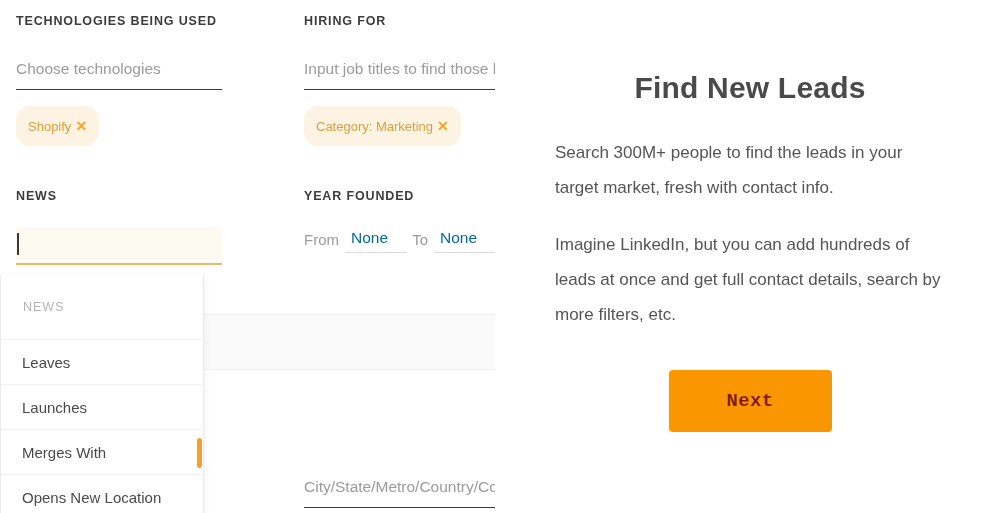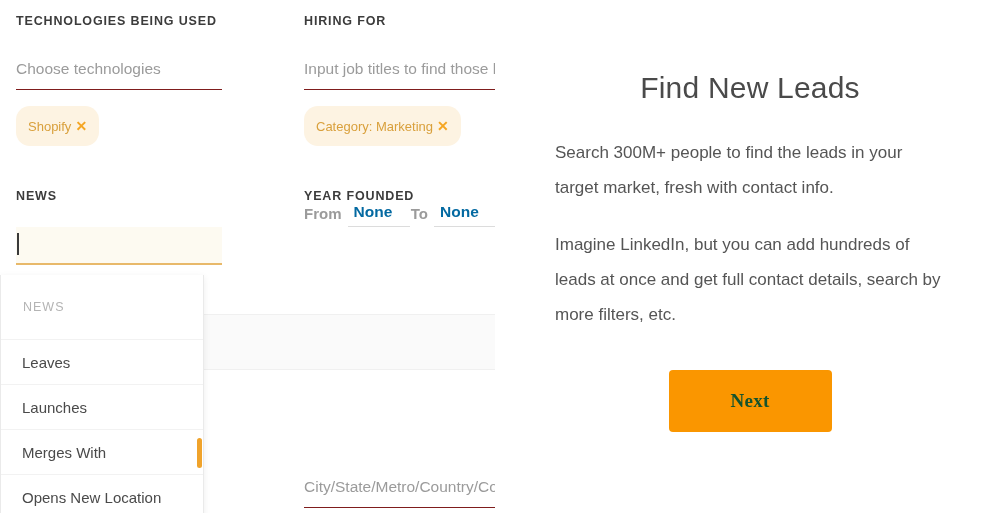--- a/index.html
+++ b/index.html
@@ -112,21 +112,21 @@
     font-weight: bold;
     color: #f5a623;
     line-height: 1;
     cursor: pointer;
   }
 
   
   .range-row {
     display: flex;
     align-items: flex-end;
-    font-weight: bold;
+    margin-top: 26px;
   }
   .range-word {
     font-size: 15px;
     color: #9b9b9b;
     padding-bottom: 5px;
   }
   .range-val {
     font-size: 15.5px;
     color: #0369a1;
     border-bottom: 1px solid #dcdcdc;
@@ -197,21 +197,21 @@
     top: 0;
     width: 464px;
     height: 513px;
     background: #ffffff;
     padding: 0 30px;
   }
   .promo-title {
     margin-top: 71px;
     text-align: center;
     font-size: 30px;
-    font-weight: normal;
+    font-weight: bold;
     color: #4a4a4a;
     letter-spacing: 0.2px;
   }
   .promo-p {
     margin-top: 30px;
     font-size: 17px;
     line-height: 35px;
     color: #555555;
     text-align: left;
     padding: 0 7px;
@@ -222,24 +222,24 @@
     margin-top: 38px;
     display: flex;
     justify-content: center;
   }
   .next-btn {
     width: 163px;
     height: 62px;
     background: #fa9600;
     border: none;
     border-radius: 4px;
-    color: #14532d;
+    color: #7f1d1d;
     font-size: 19px;
     font-weight: bold;
-    font-family: Liberation Serif, serif;
+    font-family: Liberation Mono, monospace;
     cursor: pointer;
     letter-spacing: 0.3px;
   }
 </style>
 </head>
 <body>
 
 <div id="app">
 
   <div class="form-panel">

